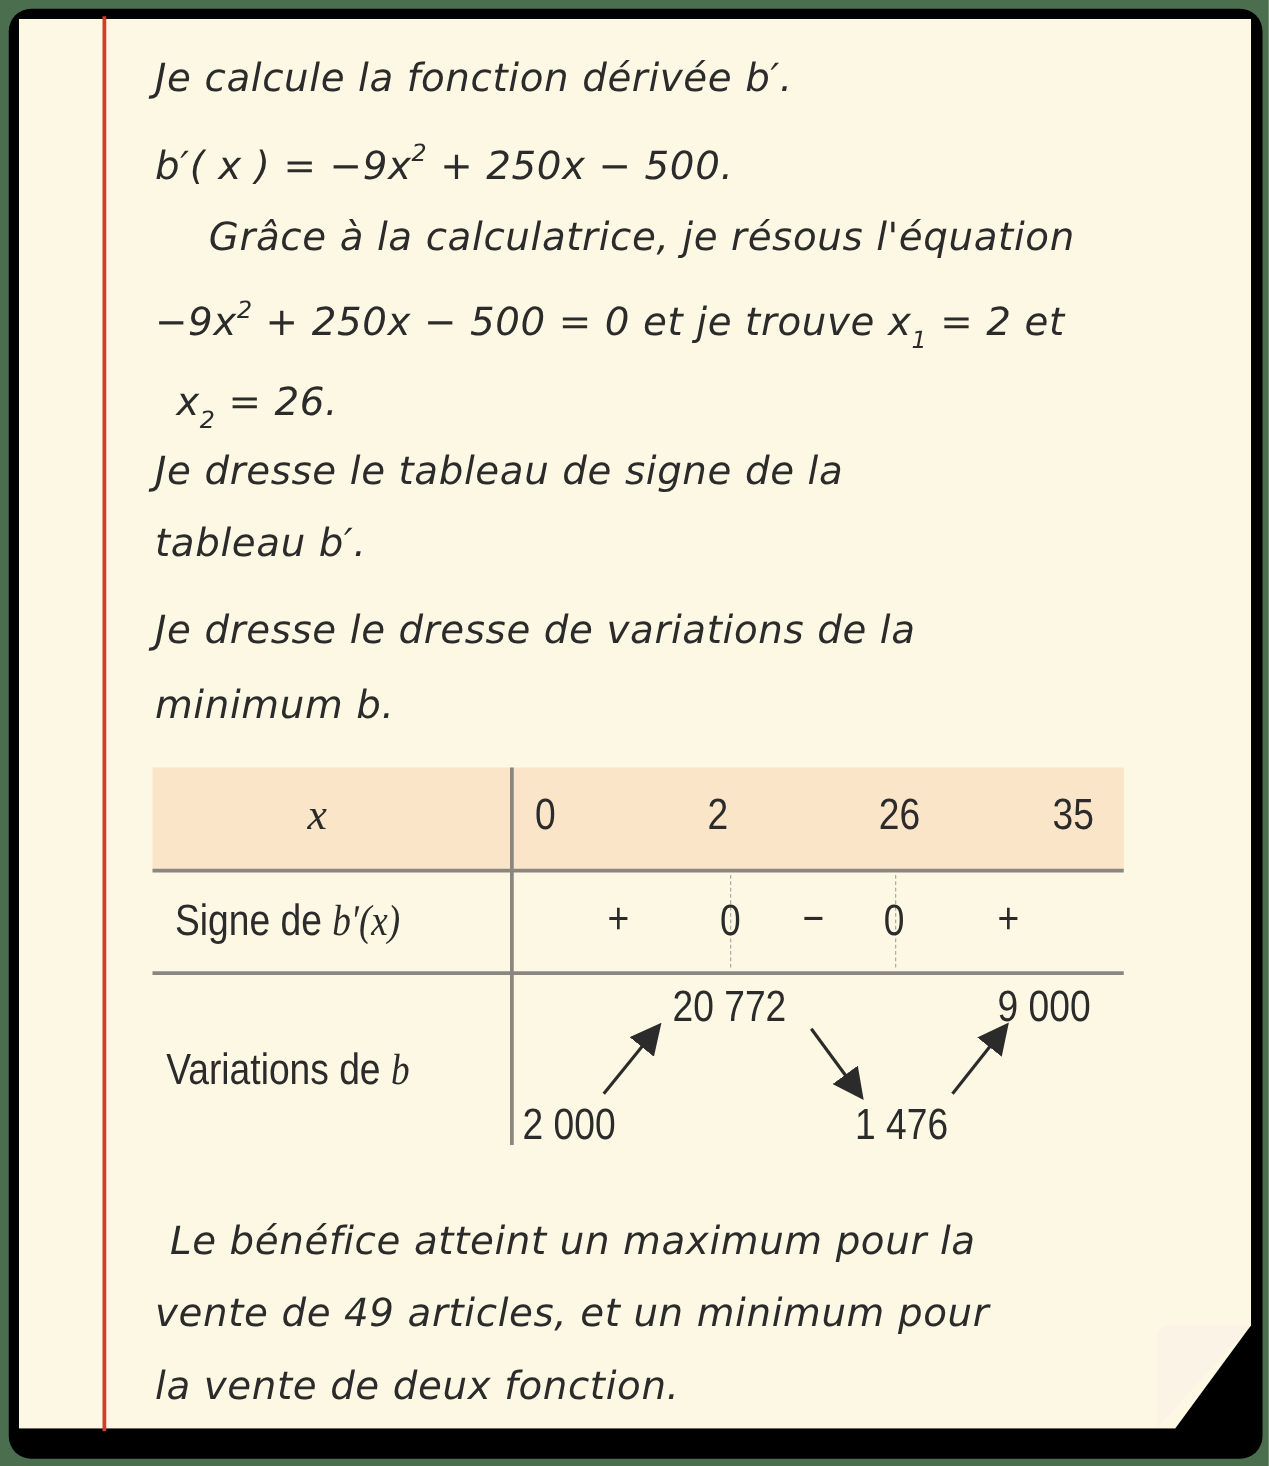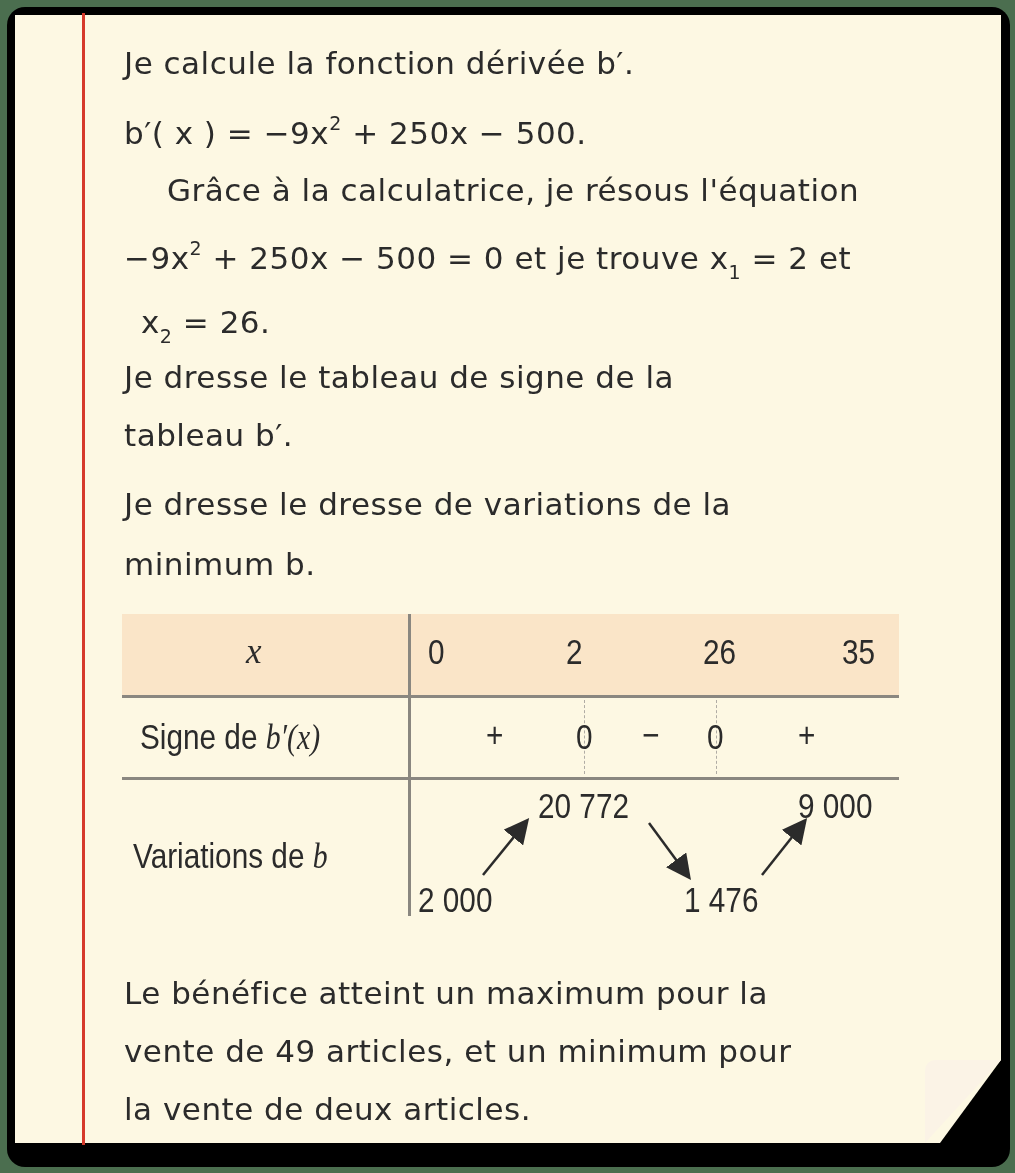--- a/index.html
+++ b/index.html
@@ -3,21 +3,21 @@
 <meta charset="utf-8">
 <style>
   html, body { margin:0; padding:0; }
   body { width:1015px; height:1173px; background:#4b6e4f; position:relative; overflow:hidden; }
   .frame { position:absolute; left:7px; top:7px; width:1003px; height:1160px; background:#000; border-radius:18px; }
   .paper { position:absolute; left:15px; top:15px; width:986px; height:1128px; background:#fdf8e3;
     clip-path: polygon(0 0, 100% 0, 100% 1045px, 925px 100%, 0 100%); }
   .fold { position:absolute; left:925px; top:1060px; width:76px; height:83px; background:#fbf3e6;
     clip-path: polygon(0 0, 100% 0, 0 100%); border-top-left-radius:10px; }
   .margin-line { position:absolute; left:82px; top:13px; width:3px; height:1132px; background:#d63a2b; }
-  .hand { position:absolute; left:124px; font-family:"DejaVu Sans", sans-serif; 
+  .hand { position:absolute; left:124px; font-family:"DejaVu Sans", sans-serif; font-style:italic;
     font-size:31px; color:#2b2b2b; line-height:60px; white-space:nowrap; letter-spacing:0.5px; }
   .hand sup { font-size:19px; vertical-align:14px; }
   .hand sub { font-size:19px; vertical-align:-10px; }
   .tbl { position:absolute; left:122px; top:614px; width:777px; height:304px;
     font-family:"Liberation Sans", sans-serif; color:#2b2b2b; }
   .tbl .hdr { position:absolute; left:0; top:0; width:777px; height:82px; background:#fae5c8; }
   .tbl .hline { position:absolute; left:0; width:777px; height:3px; background:#8a8780; }
   .tbl .vline { position:absolute; left:286px; top:0; width:3px; height:302px; background:#8a8780; }
   .tbl .dash { position:absolute; width:0; border-left:1.5px dashed #b0aca4; }
   .cell { position:absolute; font-size:35px; white-space:nowrap; transform:scaleX(0.85); transform-origin:left top; }
@@ -77,15 +77,15 @@
       <marker id="ah" markerWidth="10" markerHeight="10" refX="8" refY="5" orient="auto">
         <path d="M0,0 L10,5 L0,10 Z" fill="#2b2b2b"></path>
       </marker>
     </defs>
     <line x1="361" y1="261" x2="404" y2="208" stroke="#2b2b2b" stroke-width="2.5" marker-end="url(#ah)"></line>
     <line x1="527" y1="209" x2="566" y2="262" stroke="#2b2b2b" stroke-width="2.5" marker-end="url(#ah)"></line>
     <line x1="640" y1="261" x2="682" y2="208" stroke="#2b2b2b" stroke-width="2.5" marker-end="url(#ah)"></line>
   </svg>
 </div>
 
-<div class="hand" style="top:963px;">Le bénéfice atteint un maximum pour la</div>
+<div class="hand" style="top:963px;margin-left:12px;">Le bénéfice atteint un maximum pour la</div>
 <div class="hand" style="top:1021px;">vente de 49 articles, et un minimum pour</div>
-<div class="hand" style="top:1079px;">la vente de deux articles.</div>
+<div class="hand" style="top:1079px;">la vente de deux fonction.</div>
 
 </body></html>

